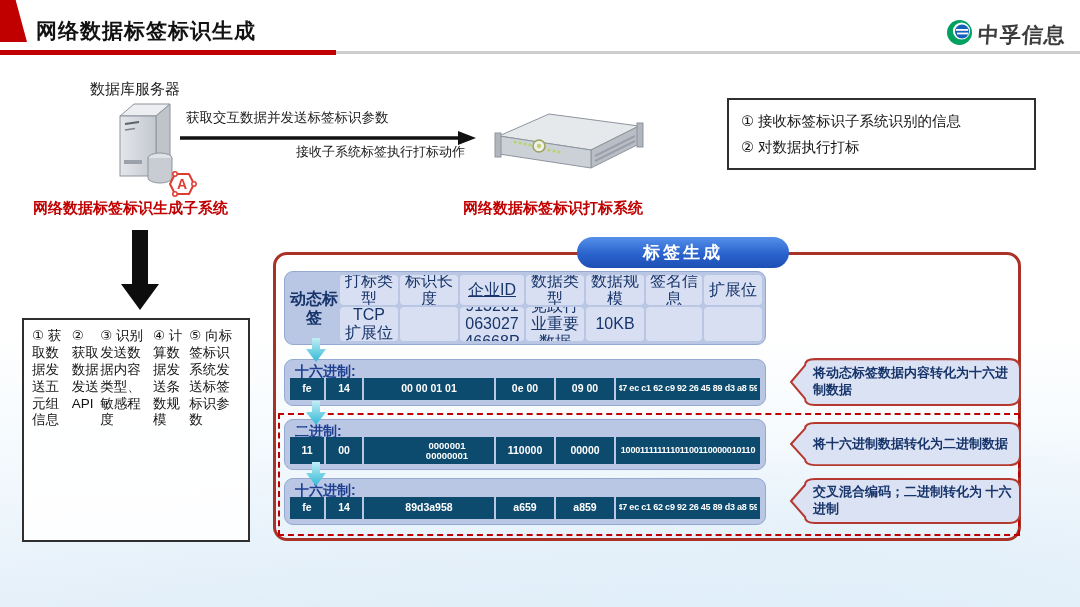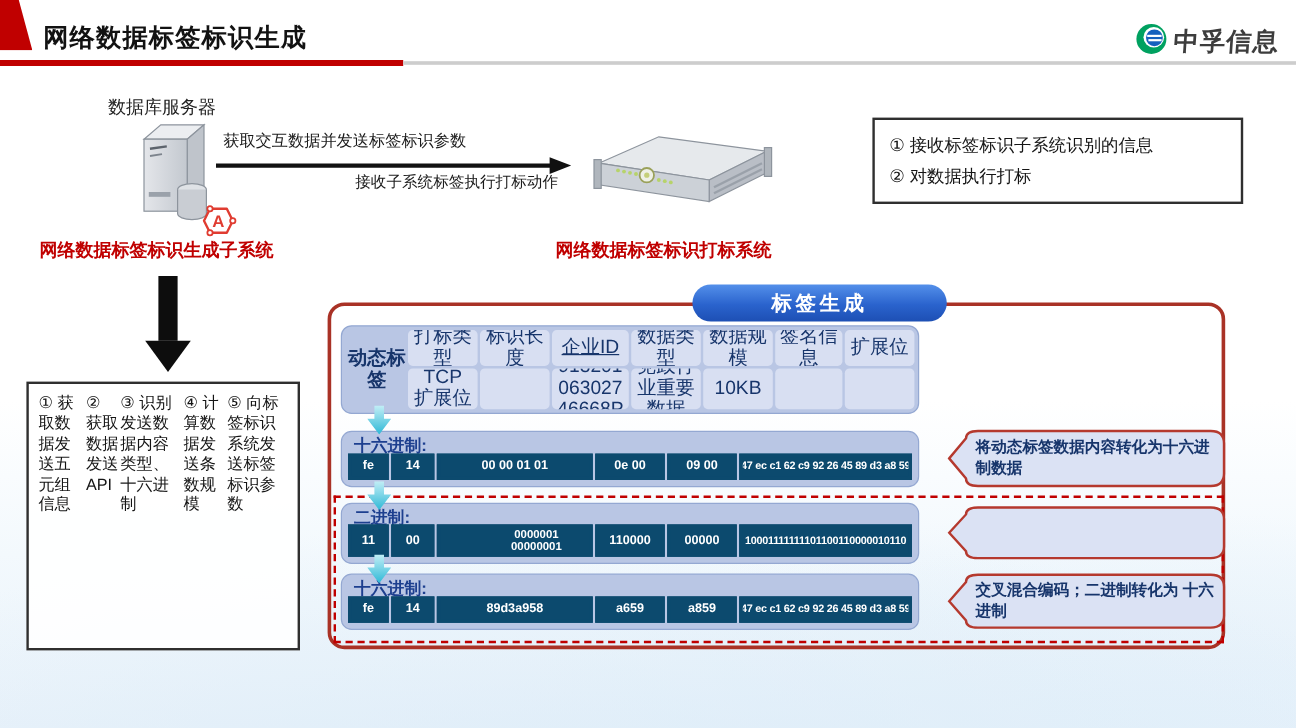--- a/index.html
+++ b/index.html
@@ -190,21 +190,21 @@
 </div>
 
 <div class="abs down-arrow">
   <div class="shaft"></div>
     <div class="head"></div>
 </div>
 
 <div class="abs left-box">
   <div>① 获取数据发送五元组信息</div>
   <div>② 获取数据发送API</div>
-  <div>③ 识别发送数据内容类型、十六进制</div>
+  <div>③ 识别发送数据内容类型、敏感程度</div>
   <div>④ 计算数据发送条数规模</div>
   <div>⑤ 向标签标识系统发送标签标识参数</div>
 </div>
 
 <div class="abs main-box"></div>
 <div class="abs banner">标签生成</div>
 
 <div class="abs panel dtable">
   <div class="dlabel">动态标签</div>
   <div class="dgrid">
@@ -293,19 +293,20 @@
 <div class="abs callout" style="top:357px;height:50px;">
   <svg viewBox="0 0 233 48" preserveAspectRatio="none">
     <path d="M2 24 L16 8 Q16 2 26 2 H220 Q231 2 231 12 V36 Q231 46 220 46 H26 Q16 46 16 40 Z" fill="#dbe2f4" stroke="#b5392e" stroke-width="2"></path>
   </svg>
   <div class="callout-text">将动态标签数据内容转化为十六进制数据</div>
 </div>
 <div class="abs callout" style="top:421px;height:46px;">
   <svg viewBox="0 0 233 48" preserveAspectRatio="none">
     <path d="M2 24 L16 8 Q16 2 26 2 H220 Q231 2 231 12 V36 Q231 46 220 46 H26 Q16 46 16 40 Z" fill="#dbe2f4" stroke="#b5392e" stroke-width="2"></path>
   </svg>
+  <div class="callout-text">将十六进制数据转化为二进制数据</div>
 </div>
 <div class="abs callout" style="top:477px;height:48px;">
   <svg viewBox="0 0 233 48" preserveAspectRatio="none">
     <path d="M2 24 L16 8 Q16 2 26 2 H220 Q231 2 231 12 V36 Q231 46 220 46 H26 Q16 46 16 40 Z" fill="#dbe2f4" stroke="#b5392e" stroke-width="2"></path>
   </svg>
   <div class="callout-text">交叉混合编码；二进制转化为 十六进制</div>
 </div>
 
 </body></html>

